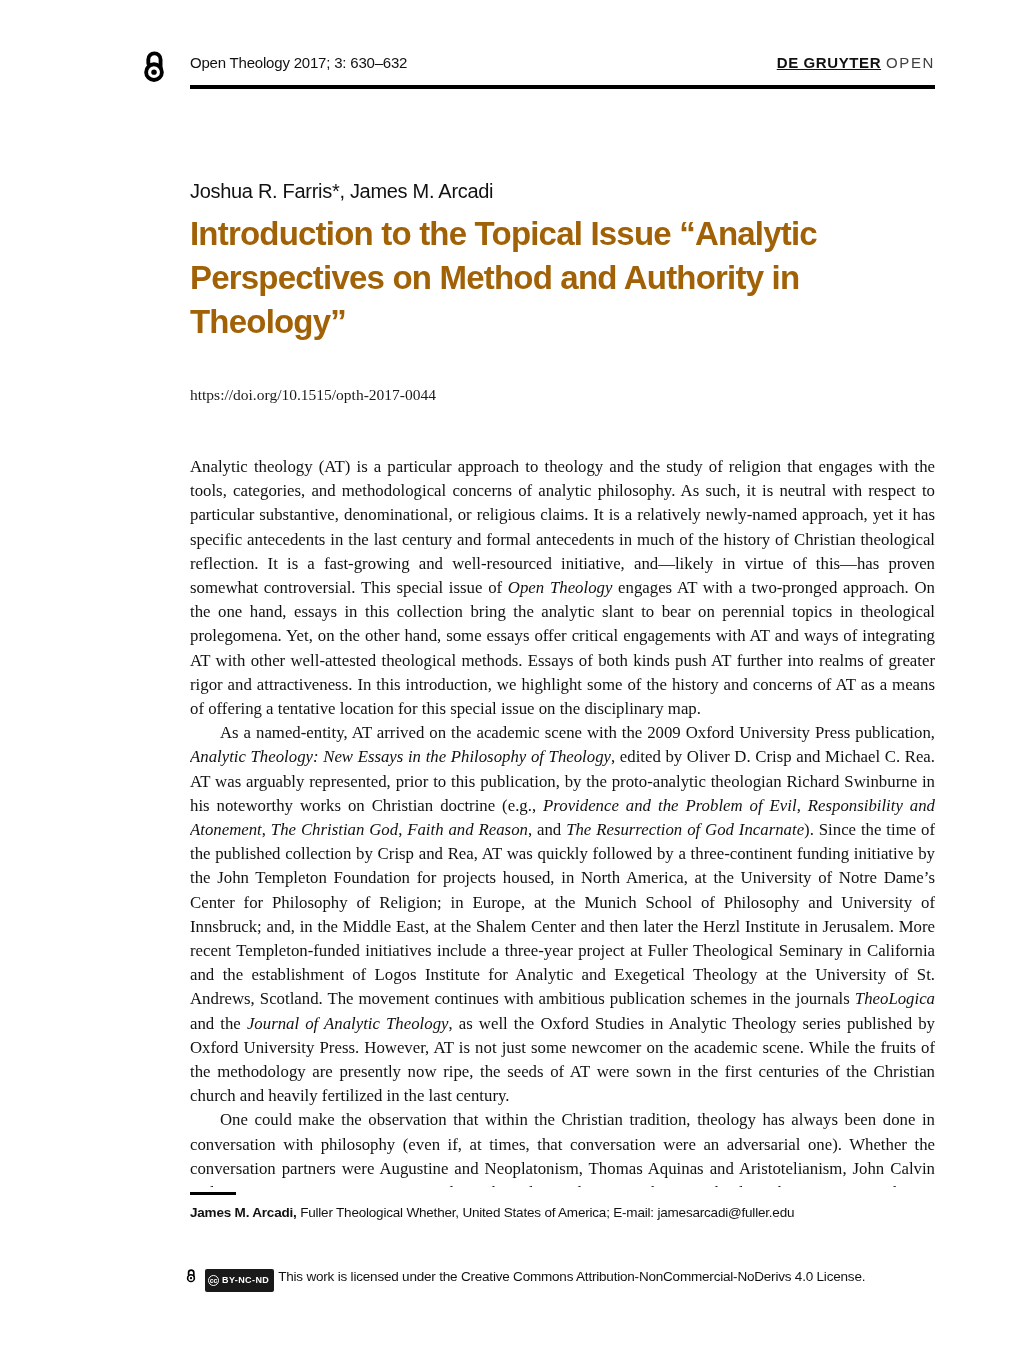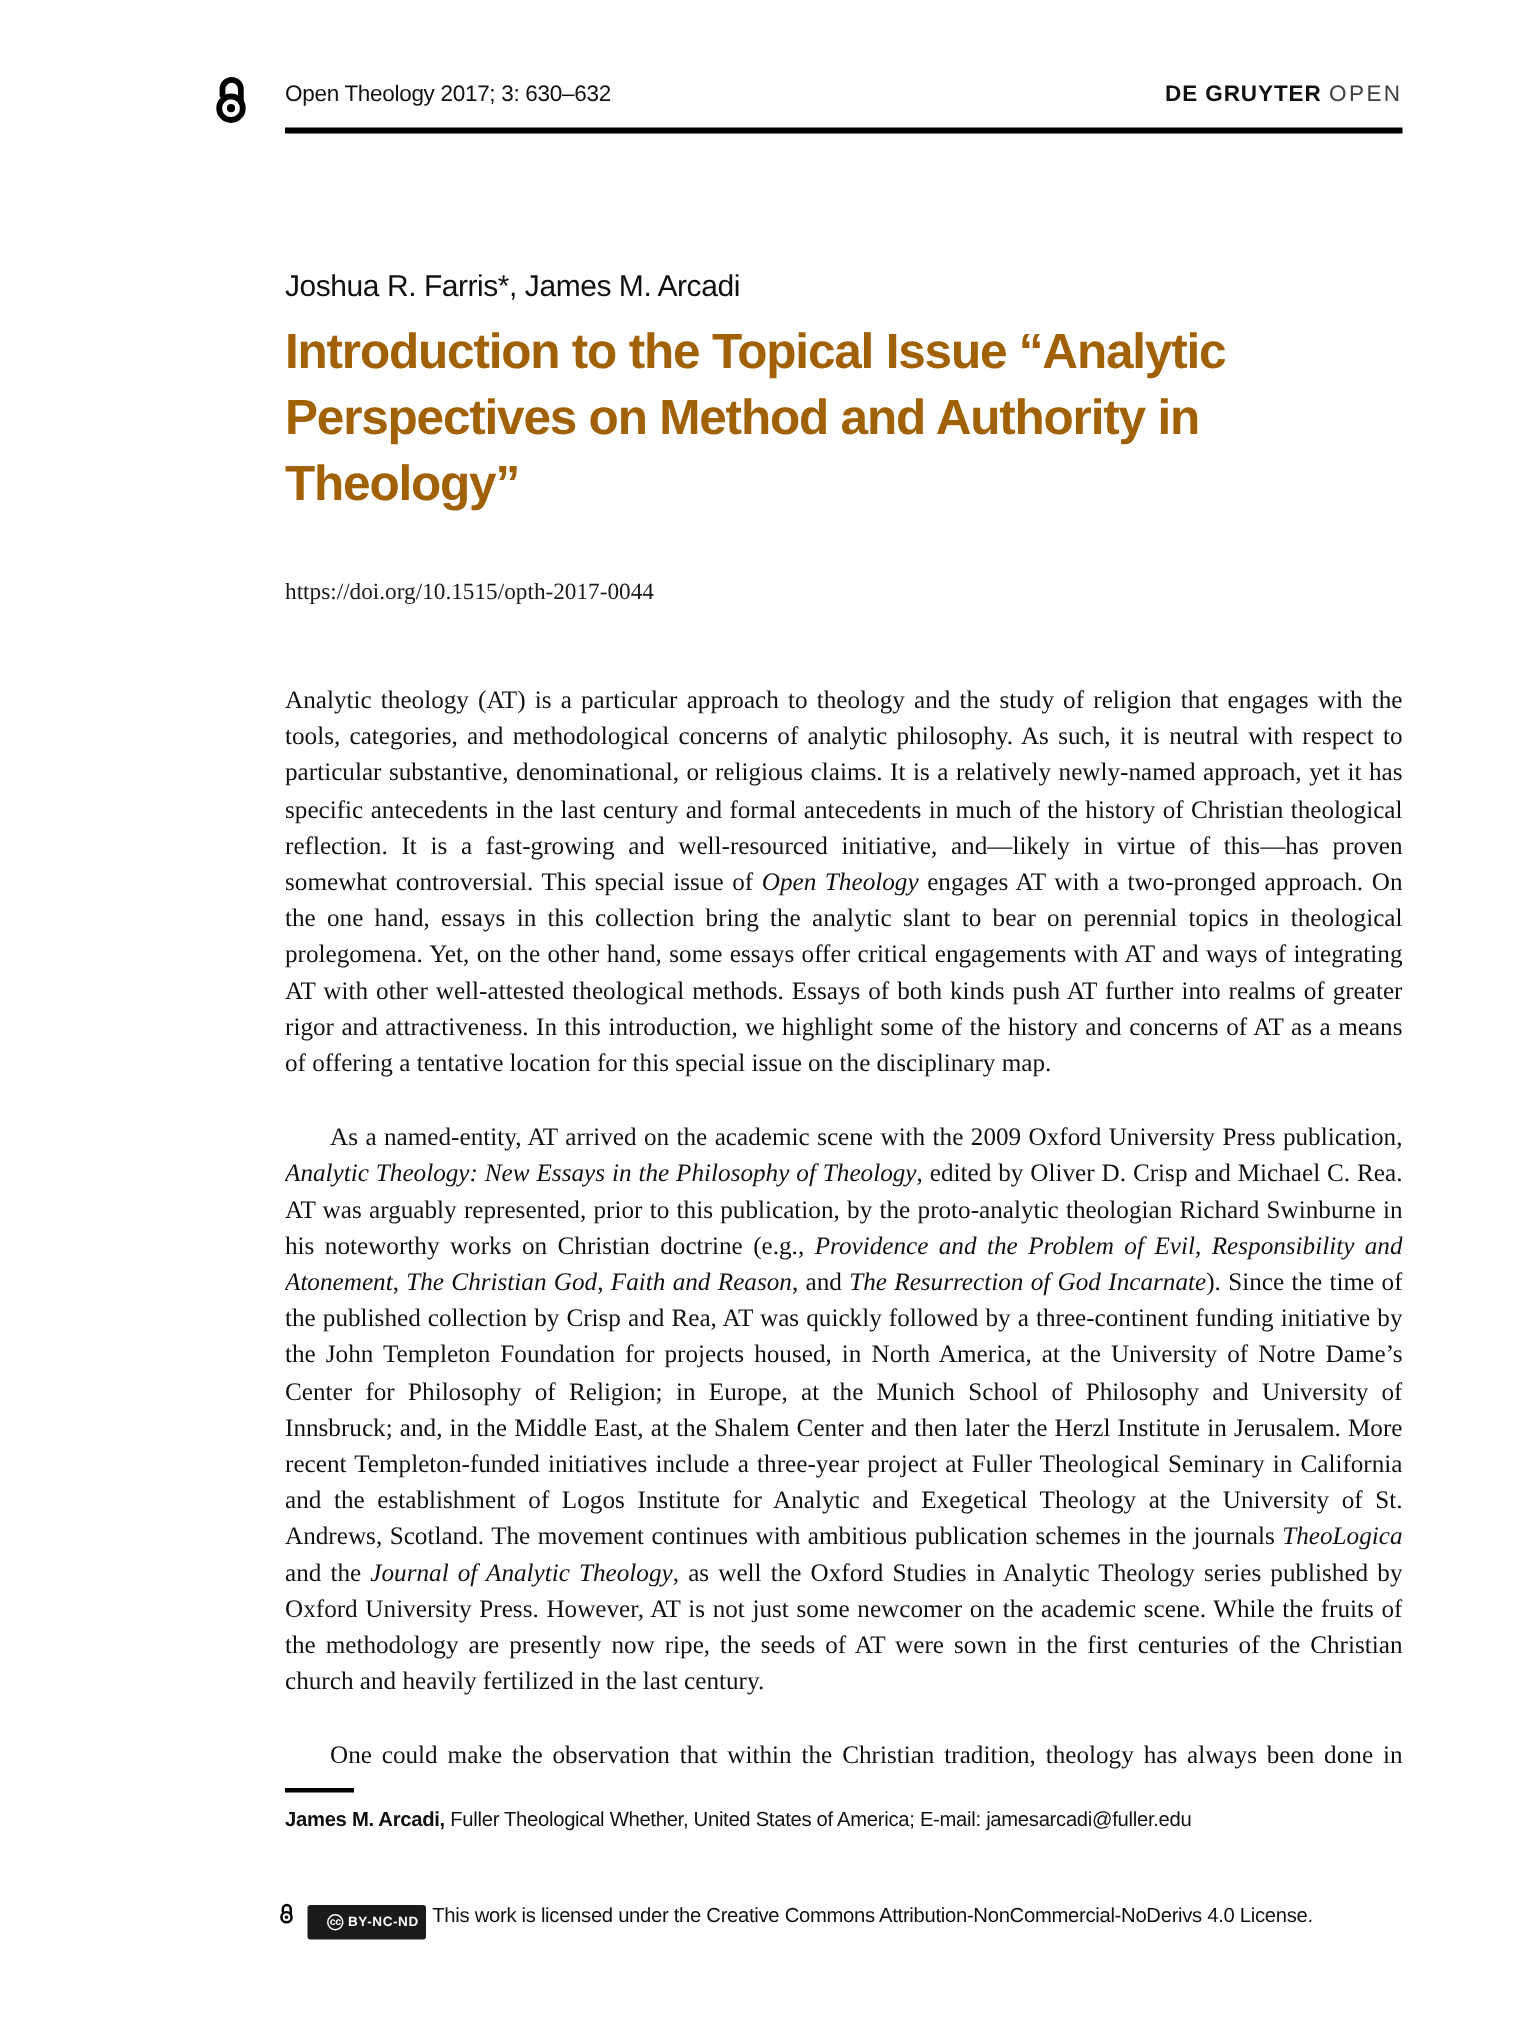--- a/index.html
+++ b/index.html
@@ -17,21 +17,21 @@
   .journal-citation {
     position:absolute; left:190px; top:54px;
     font-family:"Liberation Sans", sans-serif;
     font-size:15px; letter-spacing:-0.2px; color:#111;
   }
   .publisher {
     position:absolute; right:85px; top:54px;
     font-family:"Liberation Sans", sans-serif;
     font-size:15px; color:#111; text-align:right;
   }
-  .publisher .bold { font-weight:bold; letter-spacing:0.6px; }
+  .publisher .bold { font-weight:bold; letter-spacing:0.6px;text-decoration:underline; }
   .publisher .light { font-weight:normal; letter-spacing:1.6px; color:#404040; margin-left:5px; }
   .header-rule { position:absolute; left:190px; top:85px; width:745px; height:4px; background:#000; }
   
   .topical-issue {
     position:absolute; left:190px; top:114px; width:745px;
     font-family:"Liberation Sans", sans-serif;
     font-size:19px; font-weight:bold; letter-spacing:-0.3px; color:#000;
   }
   .article-type {
     position:absolute; left:190px; top:141px; width:745px;
@@ -54,41 +54,41 @@
     font-size:15.5px; color:#1a1a1a;
   }
   
   .article-body {
     position:absolute; left:190px; top:455px; width:745px; max-height:732px;
     font-family:"Liberation Serif", serif;
     font-size:16.8px; line-height:24.2px; color:#111;
     text-align:justify; overflow:hidden;
   }
   .article-body p { margin:0; }
-  .article-body p.indent { text-indent:30px;margin-top:25px; }
+  .article-body p.indent { text-indent:30px; }
   .article-body em { font-style:italic; }
   
   .footnote-rule { position:absolute; left:190px; top:1192px; width:46px; height:3px; background:#000; }
   .footnote {
     position:absolute; left:190px; top:1202px; width:750px;
     font-family:"Liberation Sans", sans-serif;
     font-size:13.5px; line-height:21.5px; letter-spacing:-0.2px; color:#111;
   }
   .footnote strong { font-weight:bold; }
   
   .license {
     position:absolute; left:185px; top:1266px; width:752px;
     font-family:"Liberation Sans", sans-serif;
     font-size:13.5px; line-height:21.5px; letter-spacing:-0.2px; color:#111;
   }
   .oa-icon-small { display:inline-block; width:12px; height:15px; vertical-align:-2px; margin-right:4px; }
   .cc-badge {
     display:inline-flex; align-items:center; gap:3px;
     background:#1a1a1a; color:#fff;
-    border-radius:2px; padding:1px 5px 1px 13px;
+    border-radius:2px; padding:1px 5px 1px 3px;
     margin:0 4px; vertical-align:-2px;
   }
   .cc-circle {
     display:inline-flex; align-items:center; justify-content:center;
     width:11px; height:11px; border:1px solid #fff; border-radius:50%;
     font-size:7px; font-weight:bold; line-height:1;
   }
   .cc-label { font-size:9px; font-weight:bold; letter-spacing:0.4px; }
 </style>
 </head>

